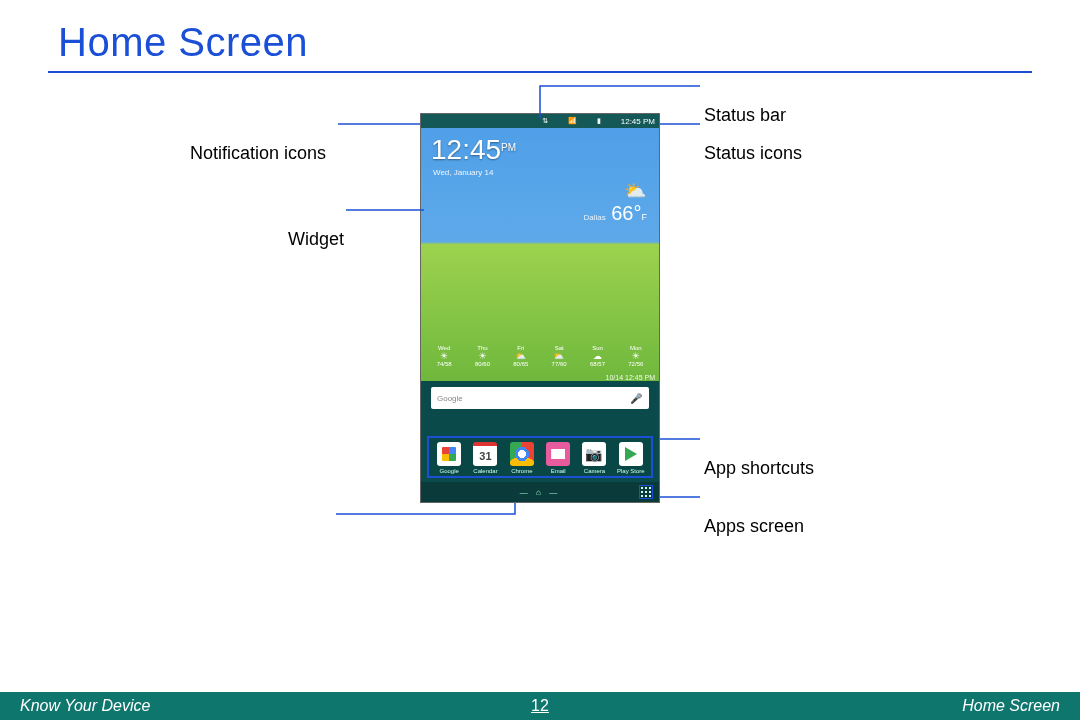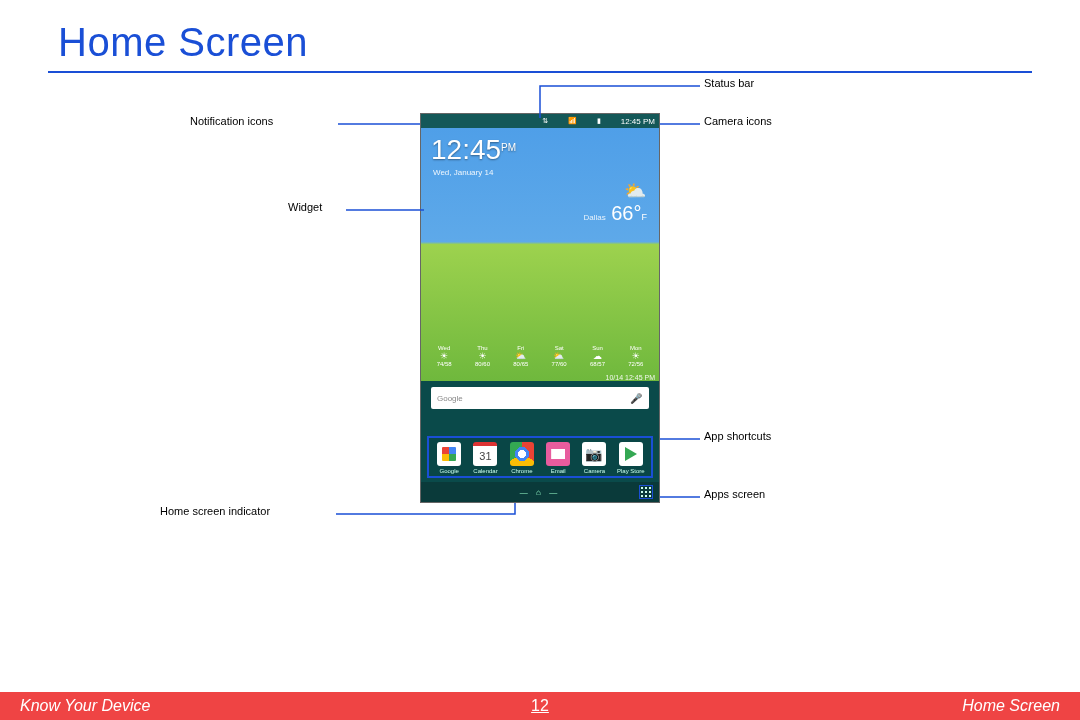--- a/index.html
+++ b/index.html
@@ -31,64 +31,63 @@
 
   .searchbar { margin: 6px 10px; height: 22px; background: #fff; border-radius: 2px; display: flex; align-items: center; padding: 0 6px; font-size: 8px; color: #888; }
   .searchbar .mic { margin-left: auto; font-size: 10px; color: #555; }
 
   .dock-wrap { position: absolute; bottom: 24px; left: 0; right: 0; }
   .dock { margin: 0 6px; border: 2px solid #1a4fd6; display: flex; justify-content: space-around; padding: 4px 2px 2px; background: rgba(0,0,0,.05); }
   .app { text-align: center; color: #cfe; font-size: 6px; width: 34px; }
   .app .aicon { width: 24px; height: 24px; border-radius: 3px; margin: 0 auto 2px; display: flex; align-items: center; justify-content: center; }
   .ic-google { background: #fff; }
   .ic-google::after { content: ''; width: 14px; height: 14px; background: conic-gradient(#4285f4 0 90deg,#34a853 0 180deg,#fbbc05 0 270deg,#ea4335 0 360deg); border-radius: 1px; display: block; }
-  .ic-calendar { background: #fff; color: #444; font-size: 11px; font-weight: normal; line-height: 20px; border-top: 4px solid #d33; }
+  .ic-calendar { background: #fff; color: #444; font-size: 11px; font-weight: bold; line-height: 20px; border-top: 4px solid #d33; }
   .ic-chrome { background: radial-gradient(circle at center,#fff 0 4px,#4285f4 4px 7px,transparent 7px), conic-gradient(#ea4335 0 120deg,#fbbc05 120deg 240deg,#34a853 240deg 360deg); border-radius: 50%; }
   .ic-email { background: #e85c9e; }
   .ic-email::after { content: ''; width: 14px; height: 10px; background: #fff; display: block; clip-path: polygon(0 0,100% 0,100% 100%,0 100%); }
   .ic-camera { background: #fff; color: #333; font-size: 14px; }
   .ic-play { background: #fff; }
   .ic-play::after { content: ''; width: 0; height: 0; border-left: 12px solid; border-top: 7px solid transparent; border-bottom: 7px solid transparent; border-left-color: #34a853; display: block; }
 
   .navline { position: absolute; bottom: 0; left: 0; right: 0; height: 20px; background: #0a3a3a; display: flex; align-items: center; justify-content: center; color: #9fc; font-size: 10px; gap: 18px; }
   .navline .apps-grid { position: absolute; right: 6px; width: 14px; height: 14px; background: radial-gradient(circle,#cfe 1px,transparent 1.2px); background-size: 4px 4px; border: 1px solid #1a4fd6; }
   .navline .indicator { position: absolute; left: 50%; transform: translateX(-50%); font-size: 8px; letter-spacing: 3px; }
 
   
-  .label { position: absolute; font-size: 11px; color: #000; }
+  .label { position: absolute; font-size: 18px; color: #000; margin-top: 28px; }
   .lbl-notif { left: 190px; top: 42px; text-align: right; }
   .lbl-widget { left: 288px; top: 128px; }
   .lbl-hsi { left: 160px; top: 432px; }
   .lbl-statusbar { left: 704px; top: 4px; }
   .lbl-statusicons { left: 704px; top: 42px; }
   .lbl-appshort { left: 704px; top: 357px; }
   .lbl-appsscreen { left: 704px; top: 415px; }
 
   
-  .footer { position: absolute; bottom: 0; left: 0; right: 0; height: 28px; background: #ef4444; color: #fff; display: flex; align-items: center; padding: 0 20px; font-style: italic; font-size: 16px; }
+  .footer { position: absolute; bottom: 0; left: 0; right: 0; height: 28px; background: #0f766e; color: #fff; display: flex; align-items: center; padding: 0 20px; font-style: italic; font-size: 16px; }
   .footer .page { position: absolute; left: 50%; transform: translateX(-50%); font-style: normal; text-decoration: underline; }
   .footer .right { margin-left: auto; }
 
   
   .leaders { position: absolute; inset: 0; pointer-events: none; }
 </style>
 </head>
 <body>
 
 <div class="title">Home Screen</div>
 <hr class="title-rule">
 
 <div class="stage">
 
   <div class="label lbl-notif">Notification icons</div>
   <div class="label lbl-widget">Widget</div>
-  <div class="label lbl-hsi">Home screen indicator</div>
 
   <div class="label lbl-statusbar">Status bar</div>
-  <div class="label lbl-statusicons">Camera icons</div>
+  <div class="label lbl-statusicons">Status icons</div>
   <div class="label lbl-appshort">App shortcuts</div>
   <div class="label lbl-appsscreen">Apps screen</div>
 
   <div class="phone">
     <div class="statusbar">
       <span class="s-icon">⇅</span>
       <span class="s-icon">📶</span>
       <span class="s-icon">▮</span>
       <span>12:45 PM</span>
     </div>

